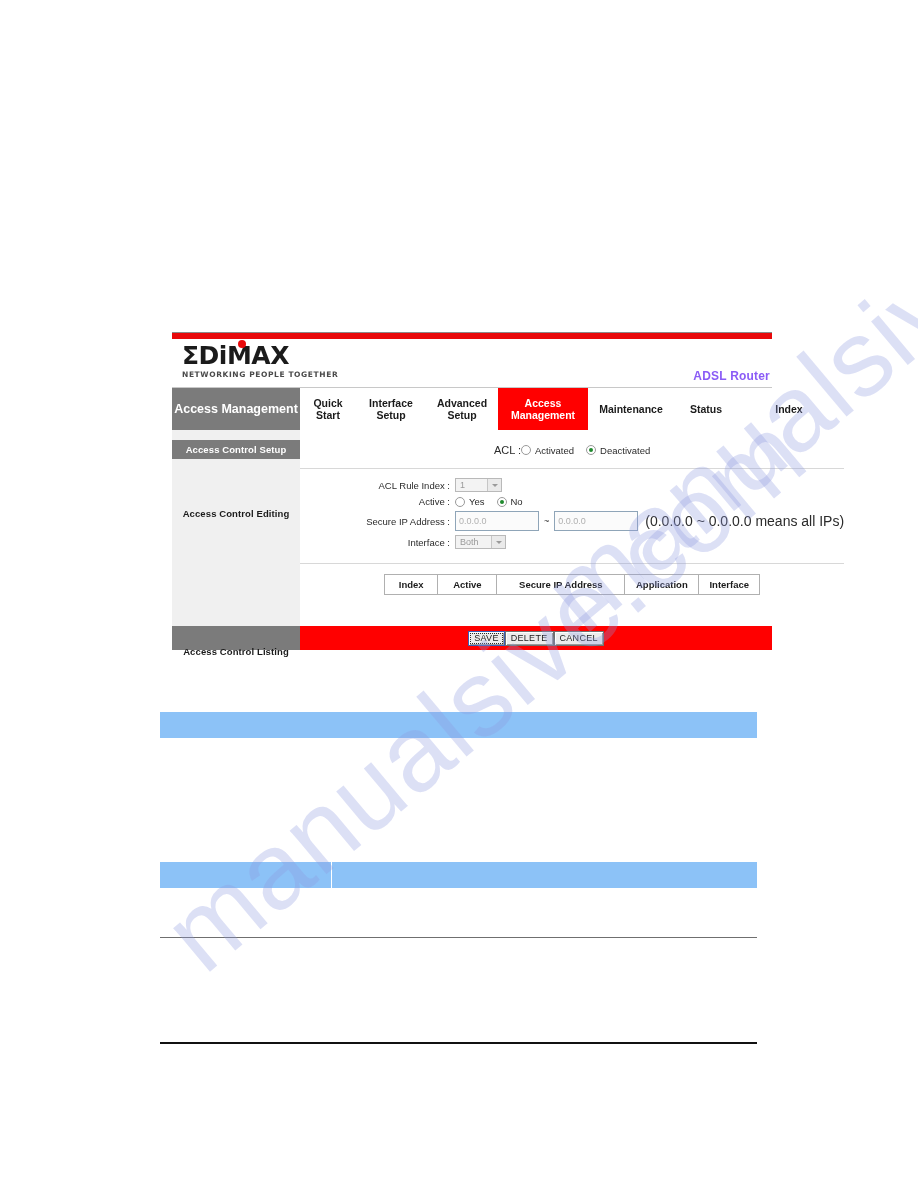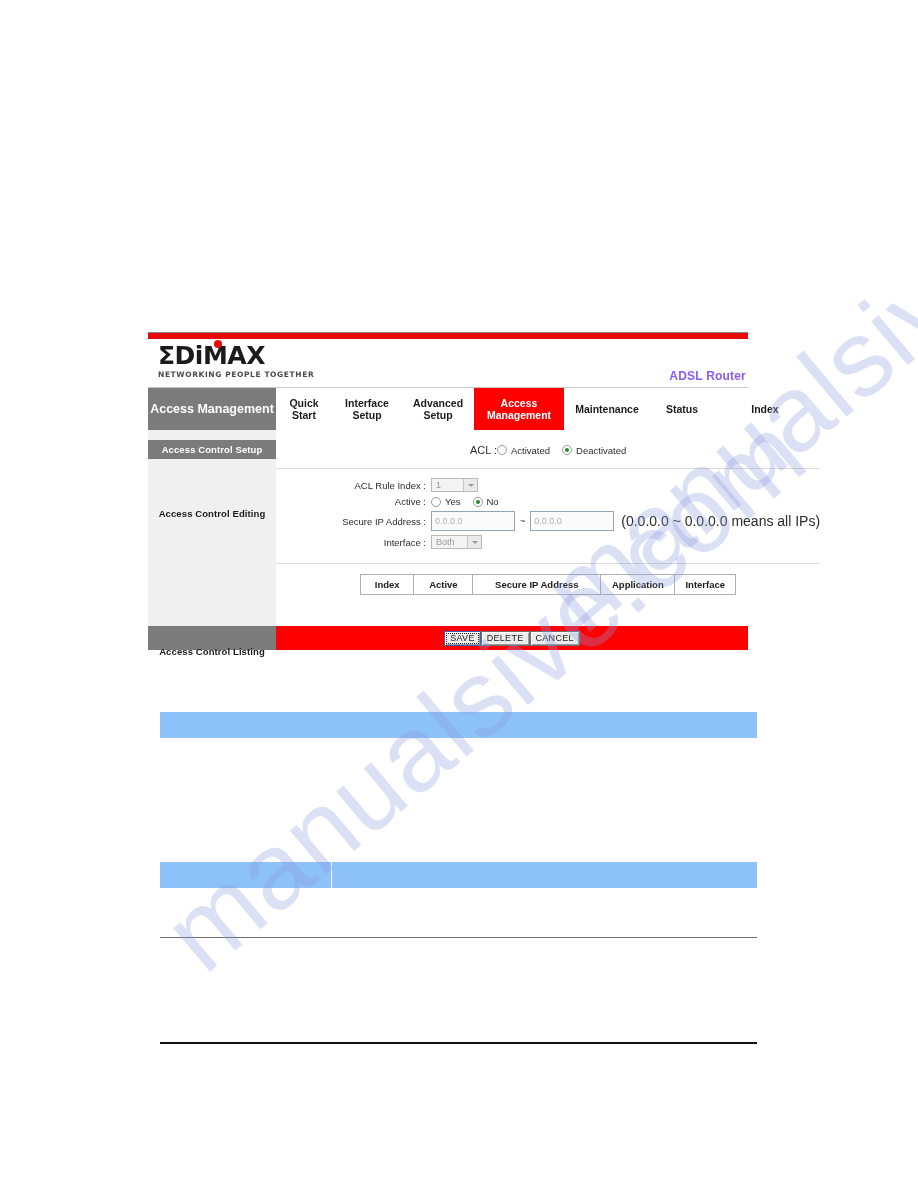--- a/index.html
+++ b/index.html
@@ -43,21 +43,21 @@
   .wm-b {
     left: 520px;
     top: 560px;
     font-size: 108px;
     transform: rotate(-40deg);
   }
 
   
   #router-page {
     position: absolute;
-    left: 148px;
+    left: 172px;
     top: 332px;
     width: 600px;
     z-index: 10;
   }
 
   .top-red-bar {
     height: 6px;
     background: #e8090b;
     border-top: 1px solid #8a8a8a;
     margin-bottom: 0;

